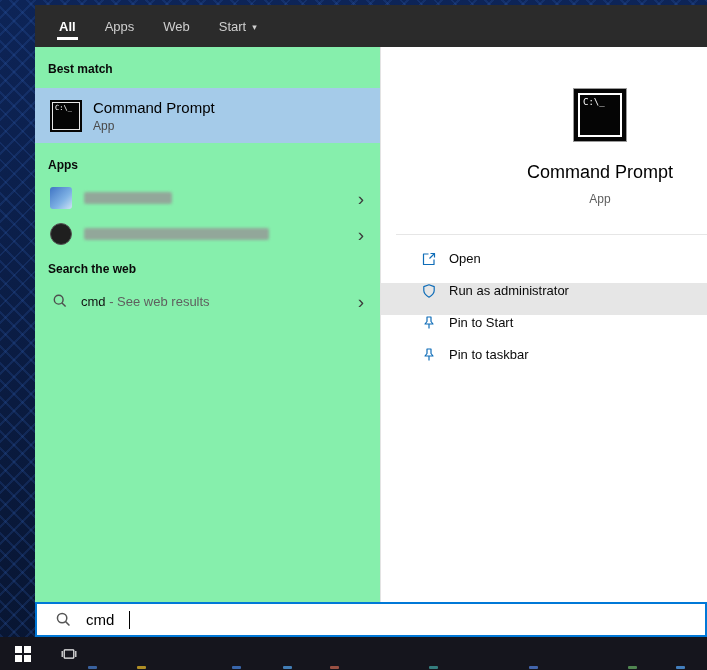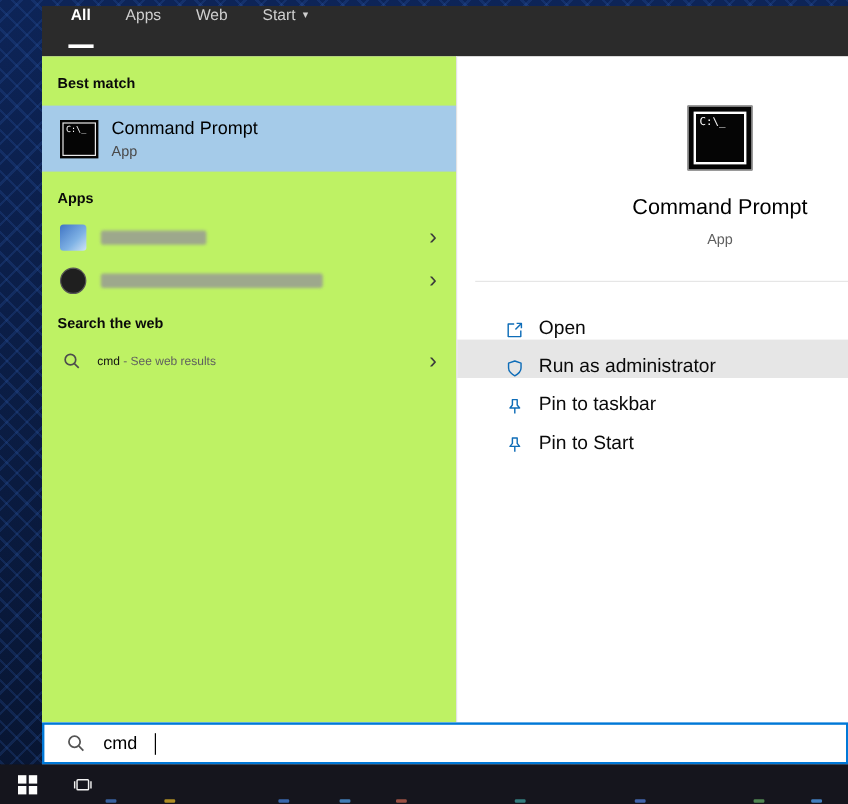--- a/index.html
+++ b/index.html
@@ -17,33 +17,33 @@
   
   .search-window {
     position:absolute; left:35px; top:5px; width:672px; height:632px;
     display:flex; flex-direction:column; background:#f2f2f2;
   }
   .header {
     height:42px; flex:0 0 42px; background:#2b2b2b;
     display:flex; align-items:stretch; padding-left:22px; gap:25px;
   }
   .tab {
-    position:relative; display:flex; align-items:flex-start;
+    position:relative; display:flex; align-items:center;
     font-size:13px; color:#cfcfcf; padding:0 2px; cursor:default;
   }
   .tab.selected { color:#ffffff; font-weight:bold; }
   .tab.selected::after {
     content:""; position:absolute; left:0; right:0; bottom:7px; height:3px; background:#ffffff;
   }
   .tab .caret { font-size:9px; margin-left:6px; padding-top:2px; color:#cfcfcf; }
 
   .body { flex:1; display:flex; min-height:0; }
 
   
-  .left-panel { width:345px; flex:0 0 345px; background:#bef264; padding-top:15px; }
+  .left-panel { width:345px; flex:0 0 345px; background:#86efac; padding-top:15px; }
   .section-header { font-size:12px; font-weight:bold; color:#0a0a0a; padding-left:13px; }
   .h-apps { margin-top:15px; }
   .h-web  { margin-top:10px; }
 
   .best-match-row {
     margin-top:12px; height:55px; background:#a5cbe9;
     display:flex; align-items:center; padding-left:15px; gap:11px;
   }
   .cmd-icon { position:relative; background:#050505; flex:0 0 auto; }
   .cmd-icon.small { width:32px; height:32px; }
@@ -67,32 +67,32 @@
   .app-icon-2 { background:#1f1f1f; border-radius:50%; border:1px solid #555555; }
   .redacted { height:12px; background:#969696; border-radius:2px; filter:blur(1.5px); opacity:.8; }
   .r1 { width:88px; }
   .r2 { width:185px; }
   .chev {
     position:absolute; right:16px; top:50%; transform:translateY(-50%);
     font-size:19px; color:#3c3c3c; line-height:1;
   }
 
   .web-row { position:relative; height:36px; margin-top:7px; display:flex; align-items:center; padding-left:17px; gap:13px; }
-  .web-text { font-size:10px; color:#111111; }
+  .web-text { font-size:13px; color:#111111; }
   .web-suffix { color:#5f5f5f; }
 
   
   .right-panel { flex:1; background:#ffffff; border-left:1px solid #e3e3e3; display:flex; flex-direction:column; }
   .hero { display:flex; flex-direction:column; align-items:center; padding-left:112px; }
   .hero .cmd-icon.large { margin-top:41px; }
   .hero-title { margin-top:20px; font-size:18px; color:#000000; }
   .hero-sub { margin-top:9px; font-size:12px; color:#5f5f5f; }
   .divider { margin:28px 0 0 15px; border-top:1px solid #e6e6e6; }
   .actions { margin-top:16px; }
-  .action-row { height:32px; display:flex; align-items:flex-end; padding-left:40px; gap:12px; font-size:16px; color:#0a0a0a; }
+  .action-row { height:32px; display:flex; align-items:flex-start; padding-left:40px; gap:12px; font-size:13px; color:#0a0a0a; }
   .action-row.highlighted { background:#e6e6e6; }
   .action-icon { width:16px; height:16px; flex:0 0 auto; }
   .action-icon svg { display:block; }
 
   
   .search-bar {
     height:35px; flex:0 0 35px; background:#ffffff; border:2px solid #0078d7;
     display:flex; align-items:center; padding-left:18px; gap:14px;
   }
   .query-text { font-size:15px; color:#000000; }
@@ -204,31 +204,31 @@
           </div>
 
 
           <div class="action-row">
             <span class="action-icon">
               <svg width="16" height="16" viewBox="0 0 16 16" fill="none" stroke="#0f6db8" stroke-width="1.2" stroke-linejoin="round">
                 <path d="M6 2 H10 V6.5 L12 9 H4 L6 6.5 Z"></path>
                 <line x1="8" y1="9" x2="8" y2="13.5"></line>
               </svg>
             </span>
-            <span>Pin to taskbar</span>
+            <span>Pin to Start</span>
           </div>
 
           <div class="action-row">
             <span class="action-icon">
               <svg width="16" height="16" viewBox="0 0 16 16" fill="none" stroke="#0f6db8" stroke-width="1.2" stroke-linejoin="round">
                 <path d="M6 2 H10 V6.5 L12 9 H4 L6 6.5 Z"></path>
                 <line x1="8" y1="9" x2="8" y2="13.5"></line>
               </svg>
             </span>
-            <span>Pin to Start</span>
+            <span>Pin to taskbar</span>
           </div>
         </div>
       </div>
     </div>
 
     <div class="search-bar">
       <svg width="17" height="17" viewBox="0 0 16 16">
         <g fill="none" stroke="#555555" stroke-width="1.4">
           <circle cx="6.7" cy="6.7" r="4.4"></circle>
           <line x1="10" y1="10" x2="13.6" y2="13.6"></line>

